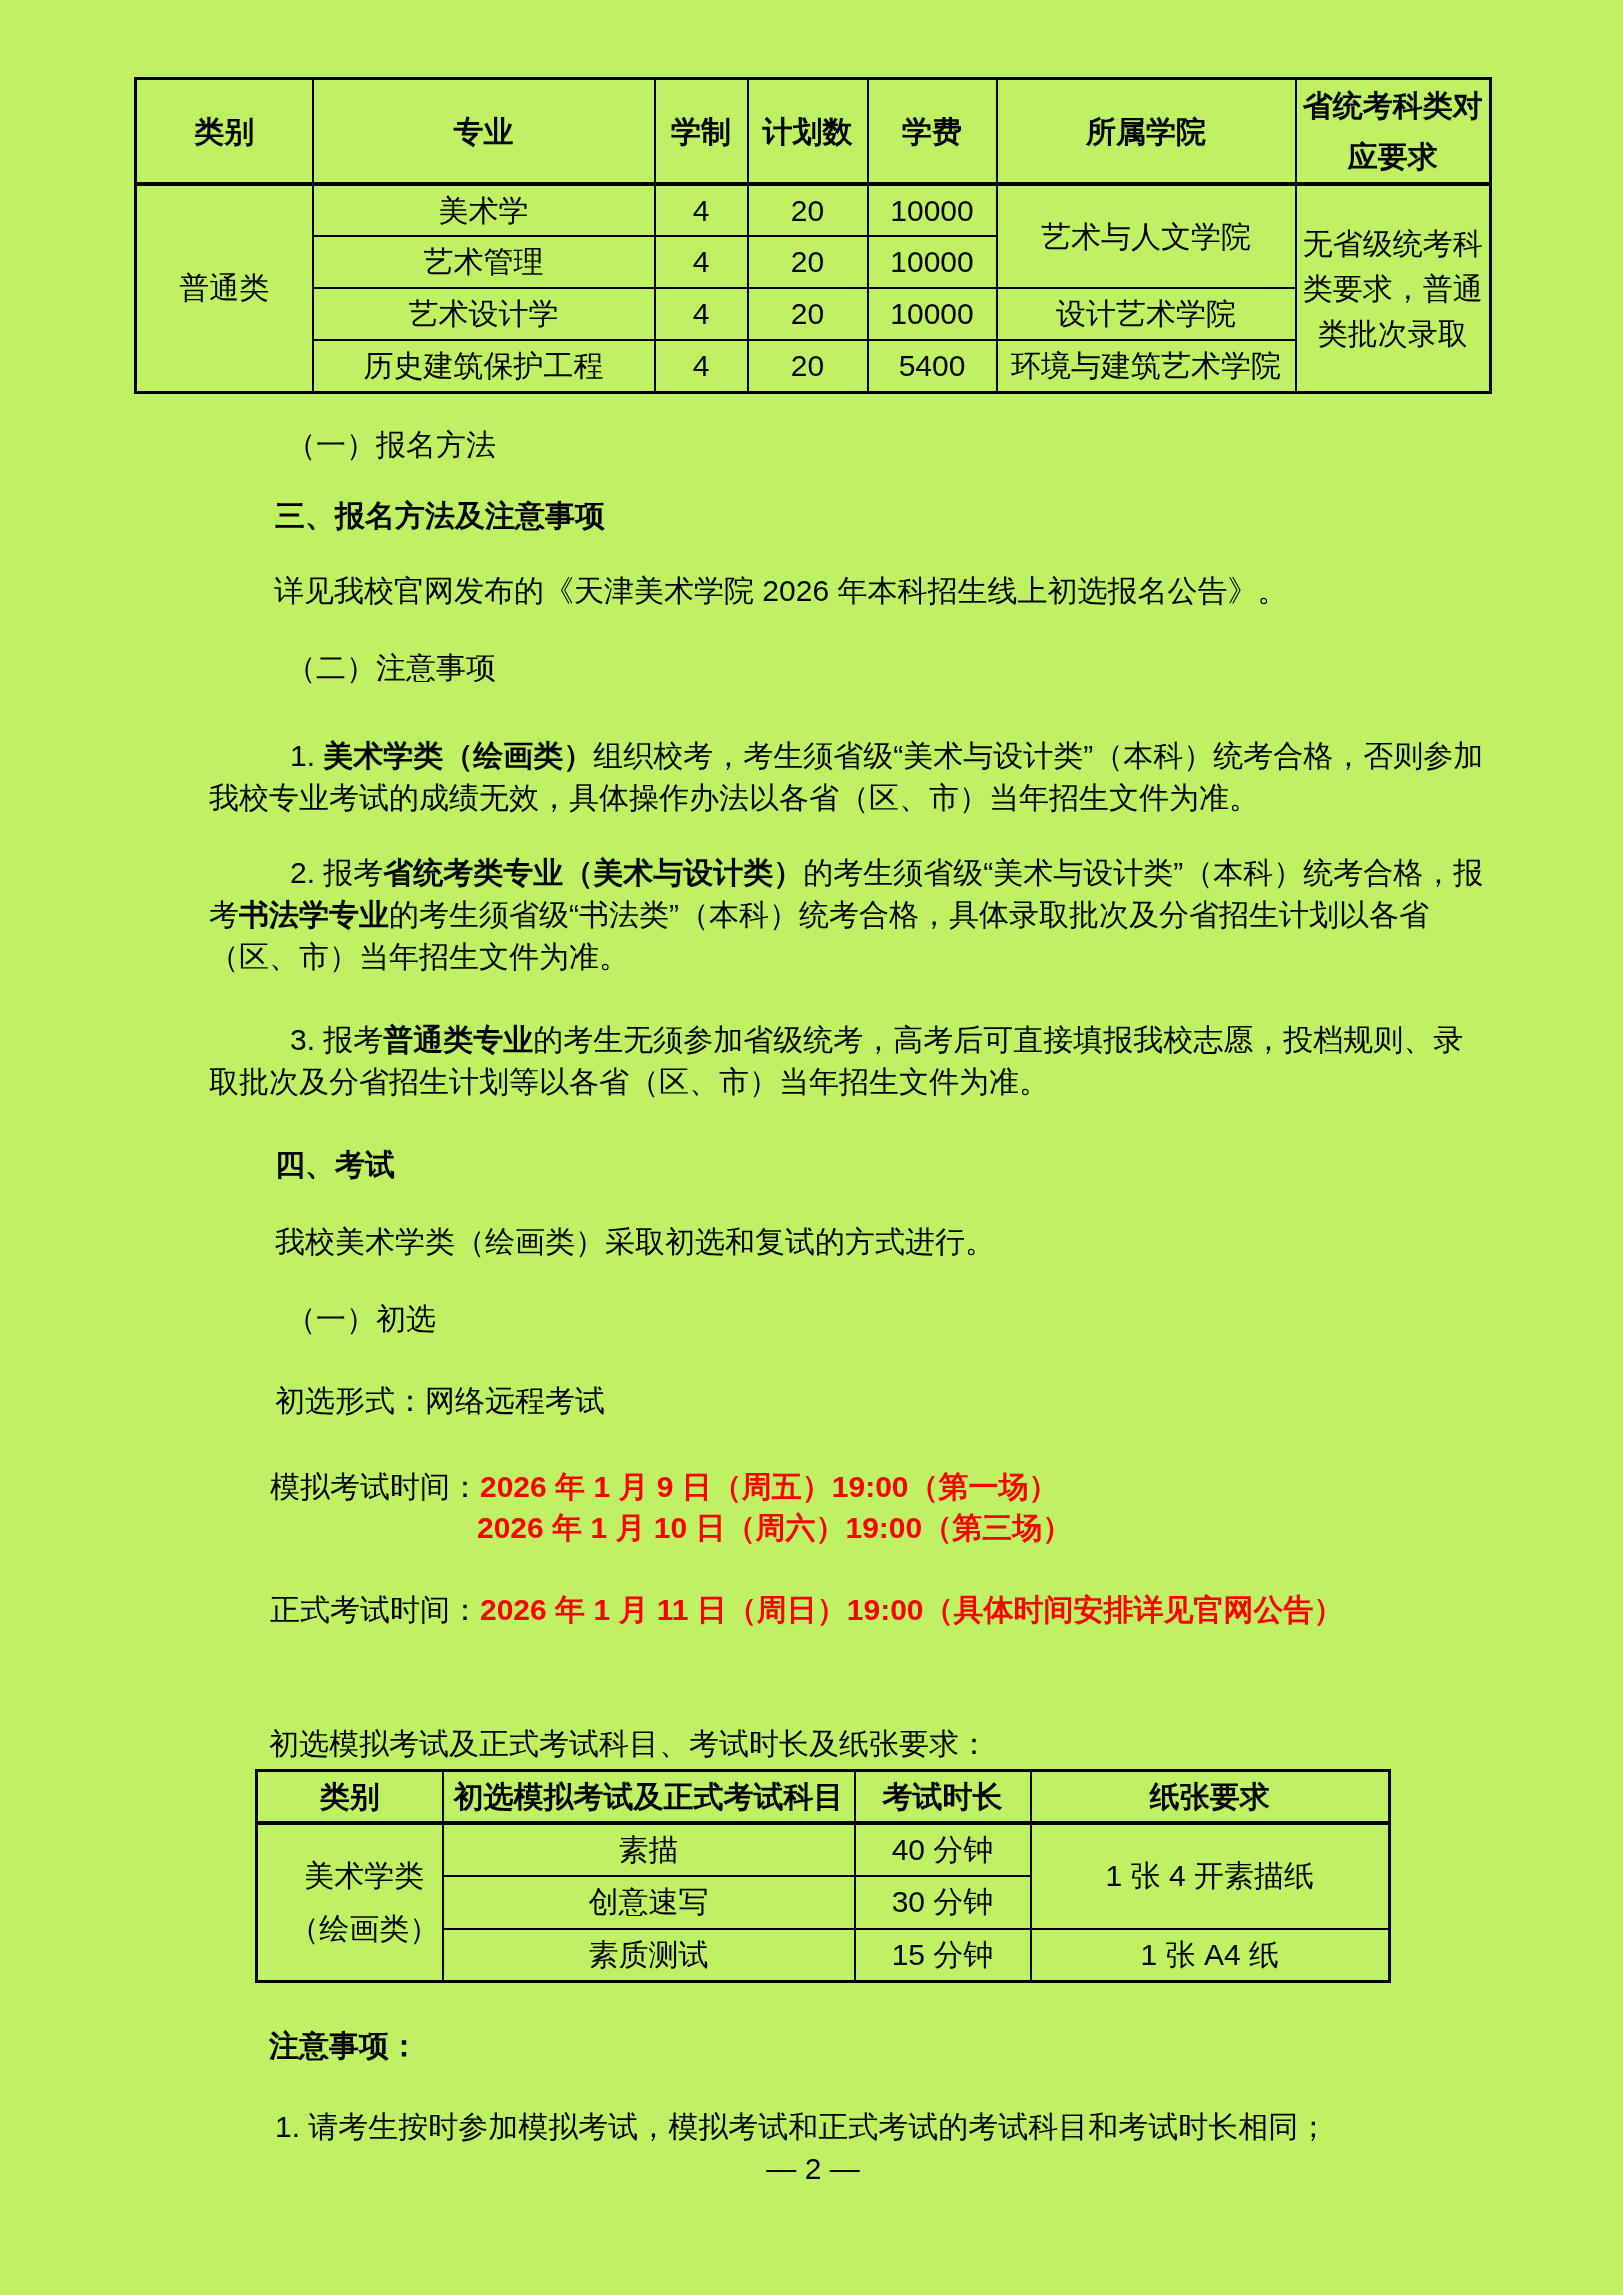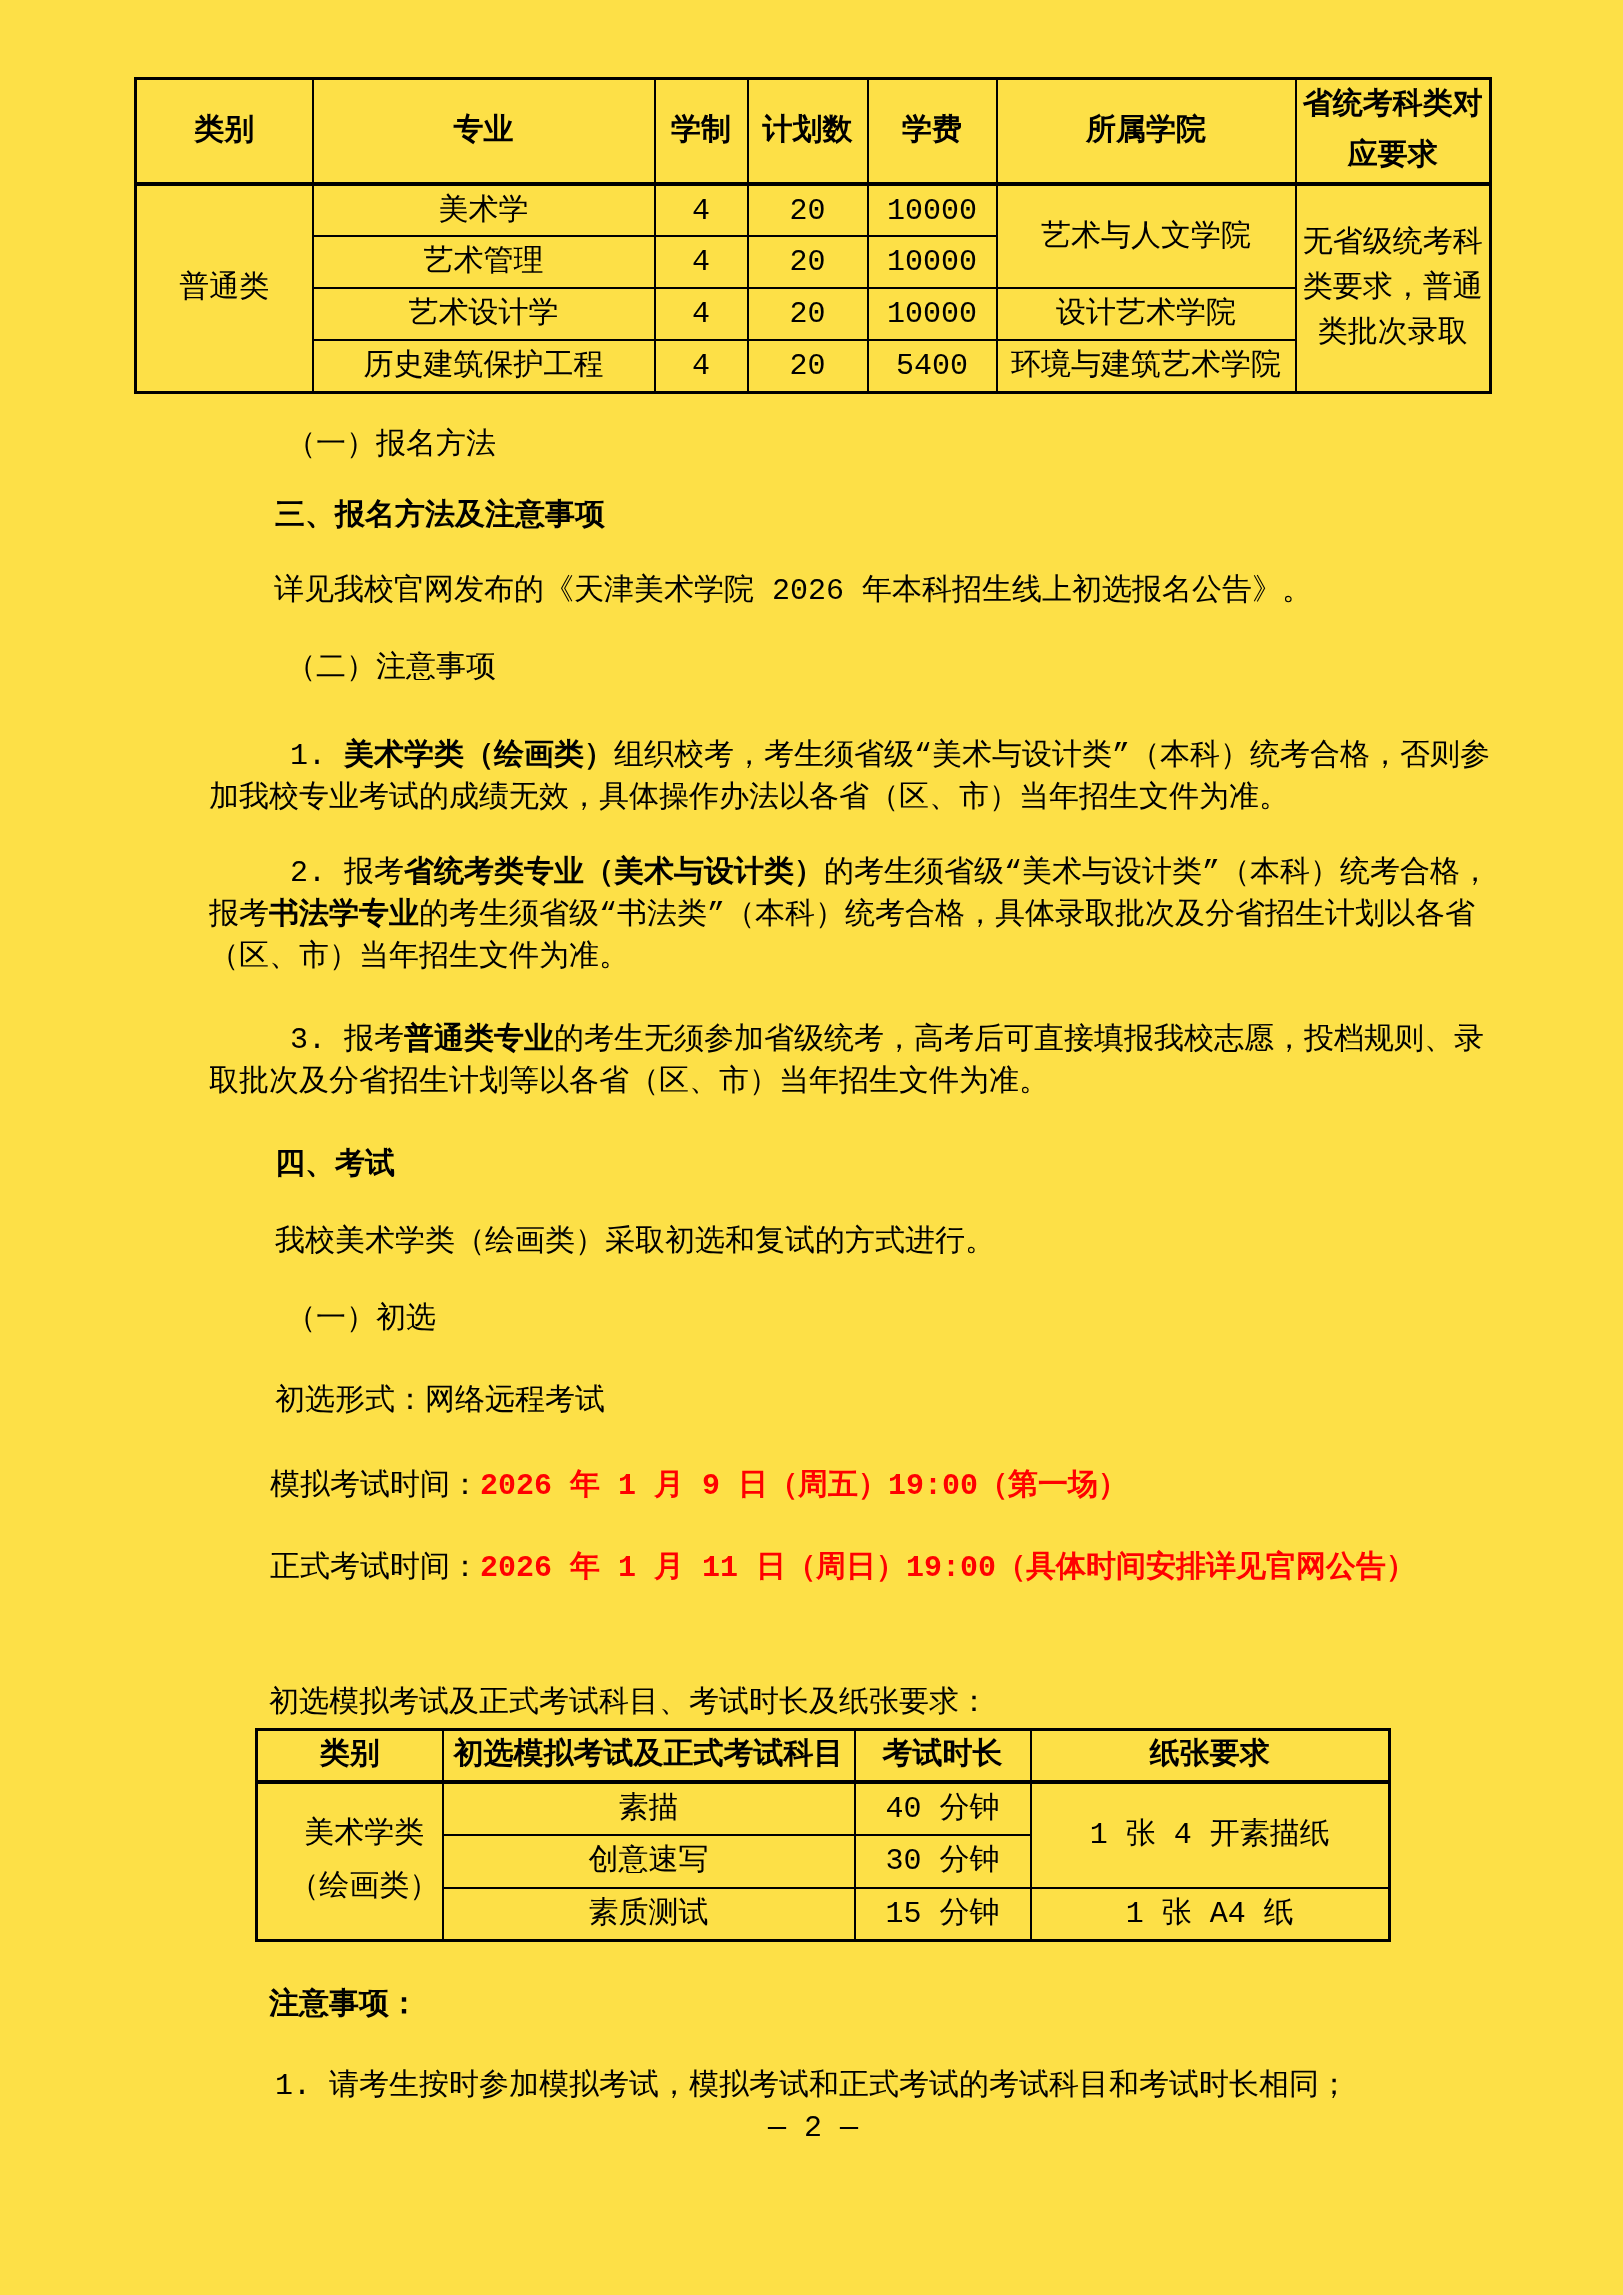--- a/index.html
+++ b/index.html
@@ -1,23 +1,23 @@
 <!DOCTYPE html>
 <html style="font-size:8.2px"><head>
 <meta charset="utf-8">
 <style>
   html, body { margin:0; padding:0; background:#ffffff; }
   .page {
     position:relative;
     width:1623px; height:2295px;
     box-sizing:border-box;
     padding:77px 130px 0 134px;
-    background:#fde047;
+    background:#bef264;
     color:#000000;
-    font-family:Liberation Mono, monospace;
+    font-family:Liberation Sans, sans-serif;
     font-size:30px;
     line-height:42px;
     overflow:hidden;
   }
   p { margin:0; }
   .bold { font-weight:bold; }
   .red  { color:#ff0000; font-weight:bold; }
 
   
   table { border-collapse:collapse; table-layout:fixed; }
@@ -137,20 +137,21 @@
 
   <p class="txt item3 ti158"><span>3. 报考</span><span class="bold">普通类专业</span><span>的考生无须参加省级统考，高考后可直接填报我校志愿，投档规则、录取批次及分省招生计划等以各省（区、市）当年招生文件为准。</span></p>
 
   <p class="txt s4-title ti130 bold">四、考试</p>
   <p class="txt s4-intro ti130">我校美术学类（绘画类）采取初选和复试的方式进行。</p>
   <p class="txt s4-sub1 ti150">（一）初选</p>
   <p class="txt form-line ti130">初选形式：网络远程考试</p>
 
   <div class="txt schedule">
     <p class="sched-line"><span>模拟考试时间：</span><span class="red">2026 年 1 月 9 日（周五）19:00（第一场）</span></p>
+    <p class="sched-cont"><span class="red">2026 年 1 月 10 日（周六）19:00（第三场）</span></p>
     <p class="formal-line"><span>正式考试时间：</span><span class="red">2026 年 1 月 11 日（周日）19:00（具体时间安排详见官网公告）</span></p>
   </div>
 
   <p class="txt table-intro ti118">初选模拟考试及正式考试科目、考试时长及纸张要求：</p>
 
   <table id="exam-table">
     <colgroup>
       <col style="width:186px">
         <col style="width:412px">
         <col style="width:176px">

